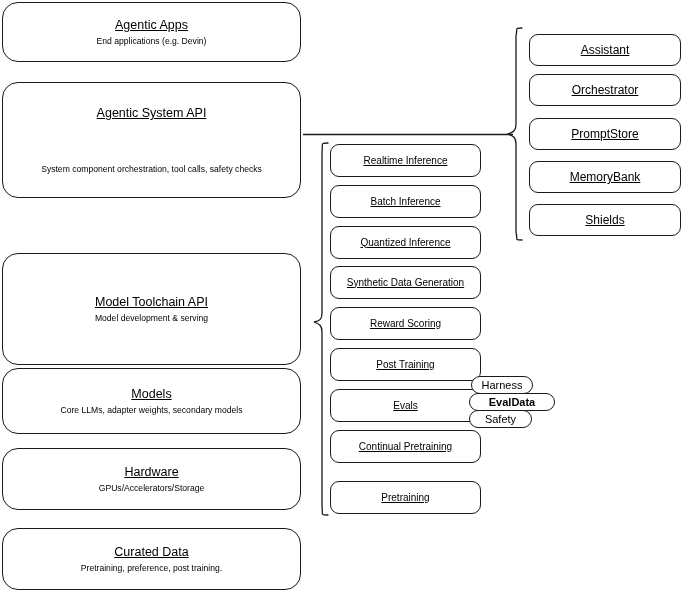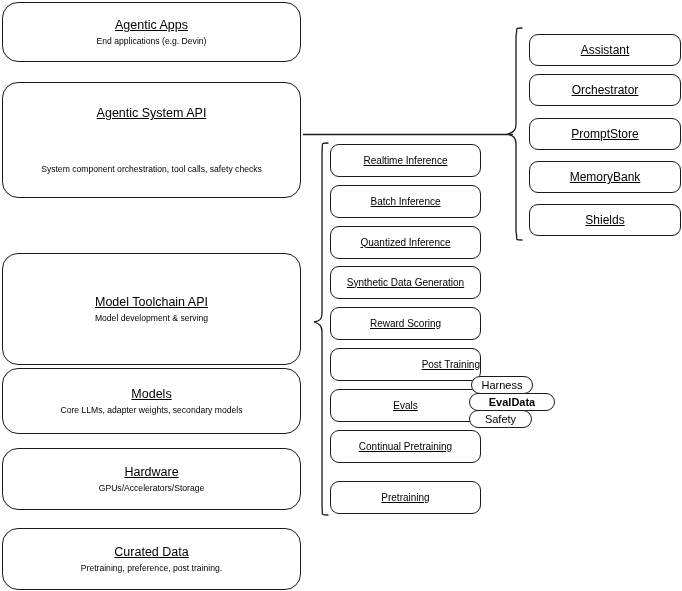--- a/index.html
+++ b/index.html
@@ -161,21 +161,21 @@
   </div>
   <div class="box mid-box" style="top:226px;">
     <div class="title">Quantized Inference</div>
   </div>
   <div class="box mid-box" style="top:266px;">
     <div class="title">Synthetic Data Generation</div>
   </div>
   <div class="box mid-box" style="top:307px;">
     <div class="title">Reward Scoring</div>
   </div>
-  <div class="box mid-box" style="top:348px;align-items:flex-end;">
+  <div class="box mid-box" style="top:348px;">
     <div class="title">Post Training</div>
   </div>
   <div class="box mid-box" style="top:389px;">
     <div class="title">Evals</div>
   </div>
   <div class="box mid-box" style="top:430px;">
     <div class="title">Continual Pretraining</div>
   </div>
   <div class="box mid-box" style="top:481px;">
     <div class="title">Pretraining</div>

